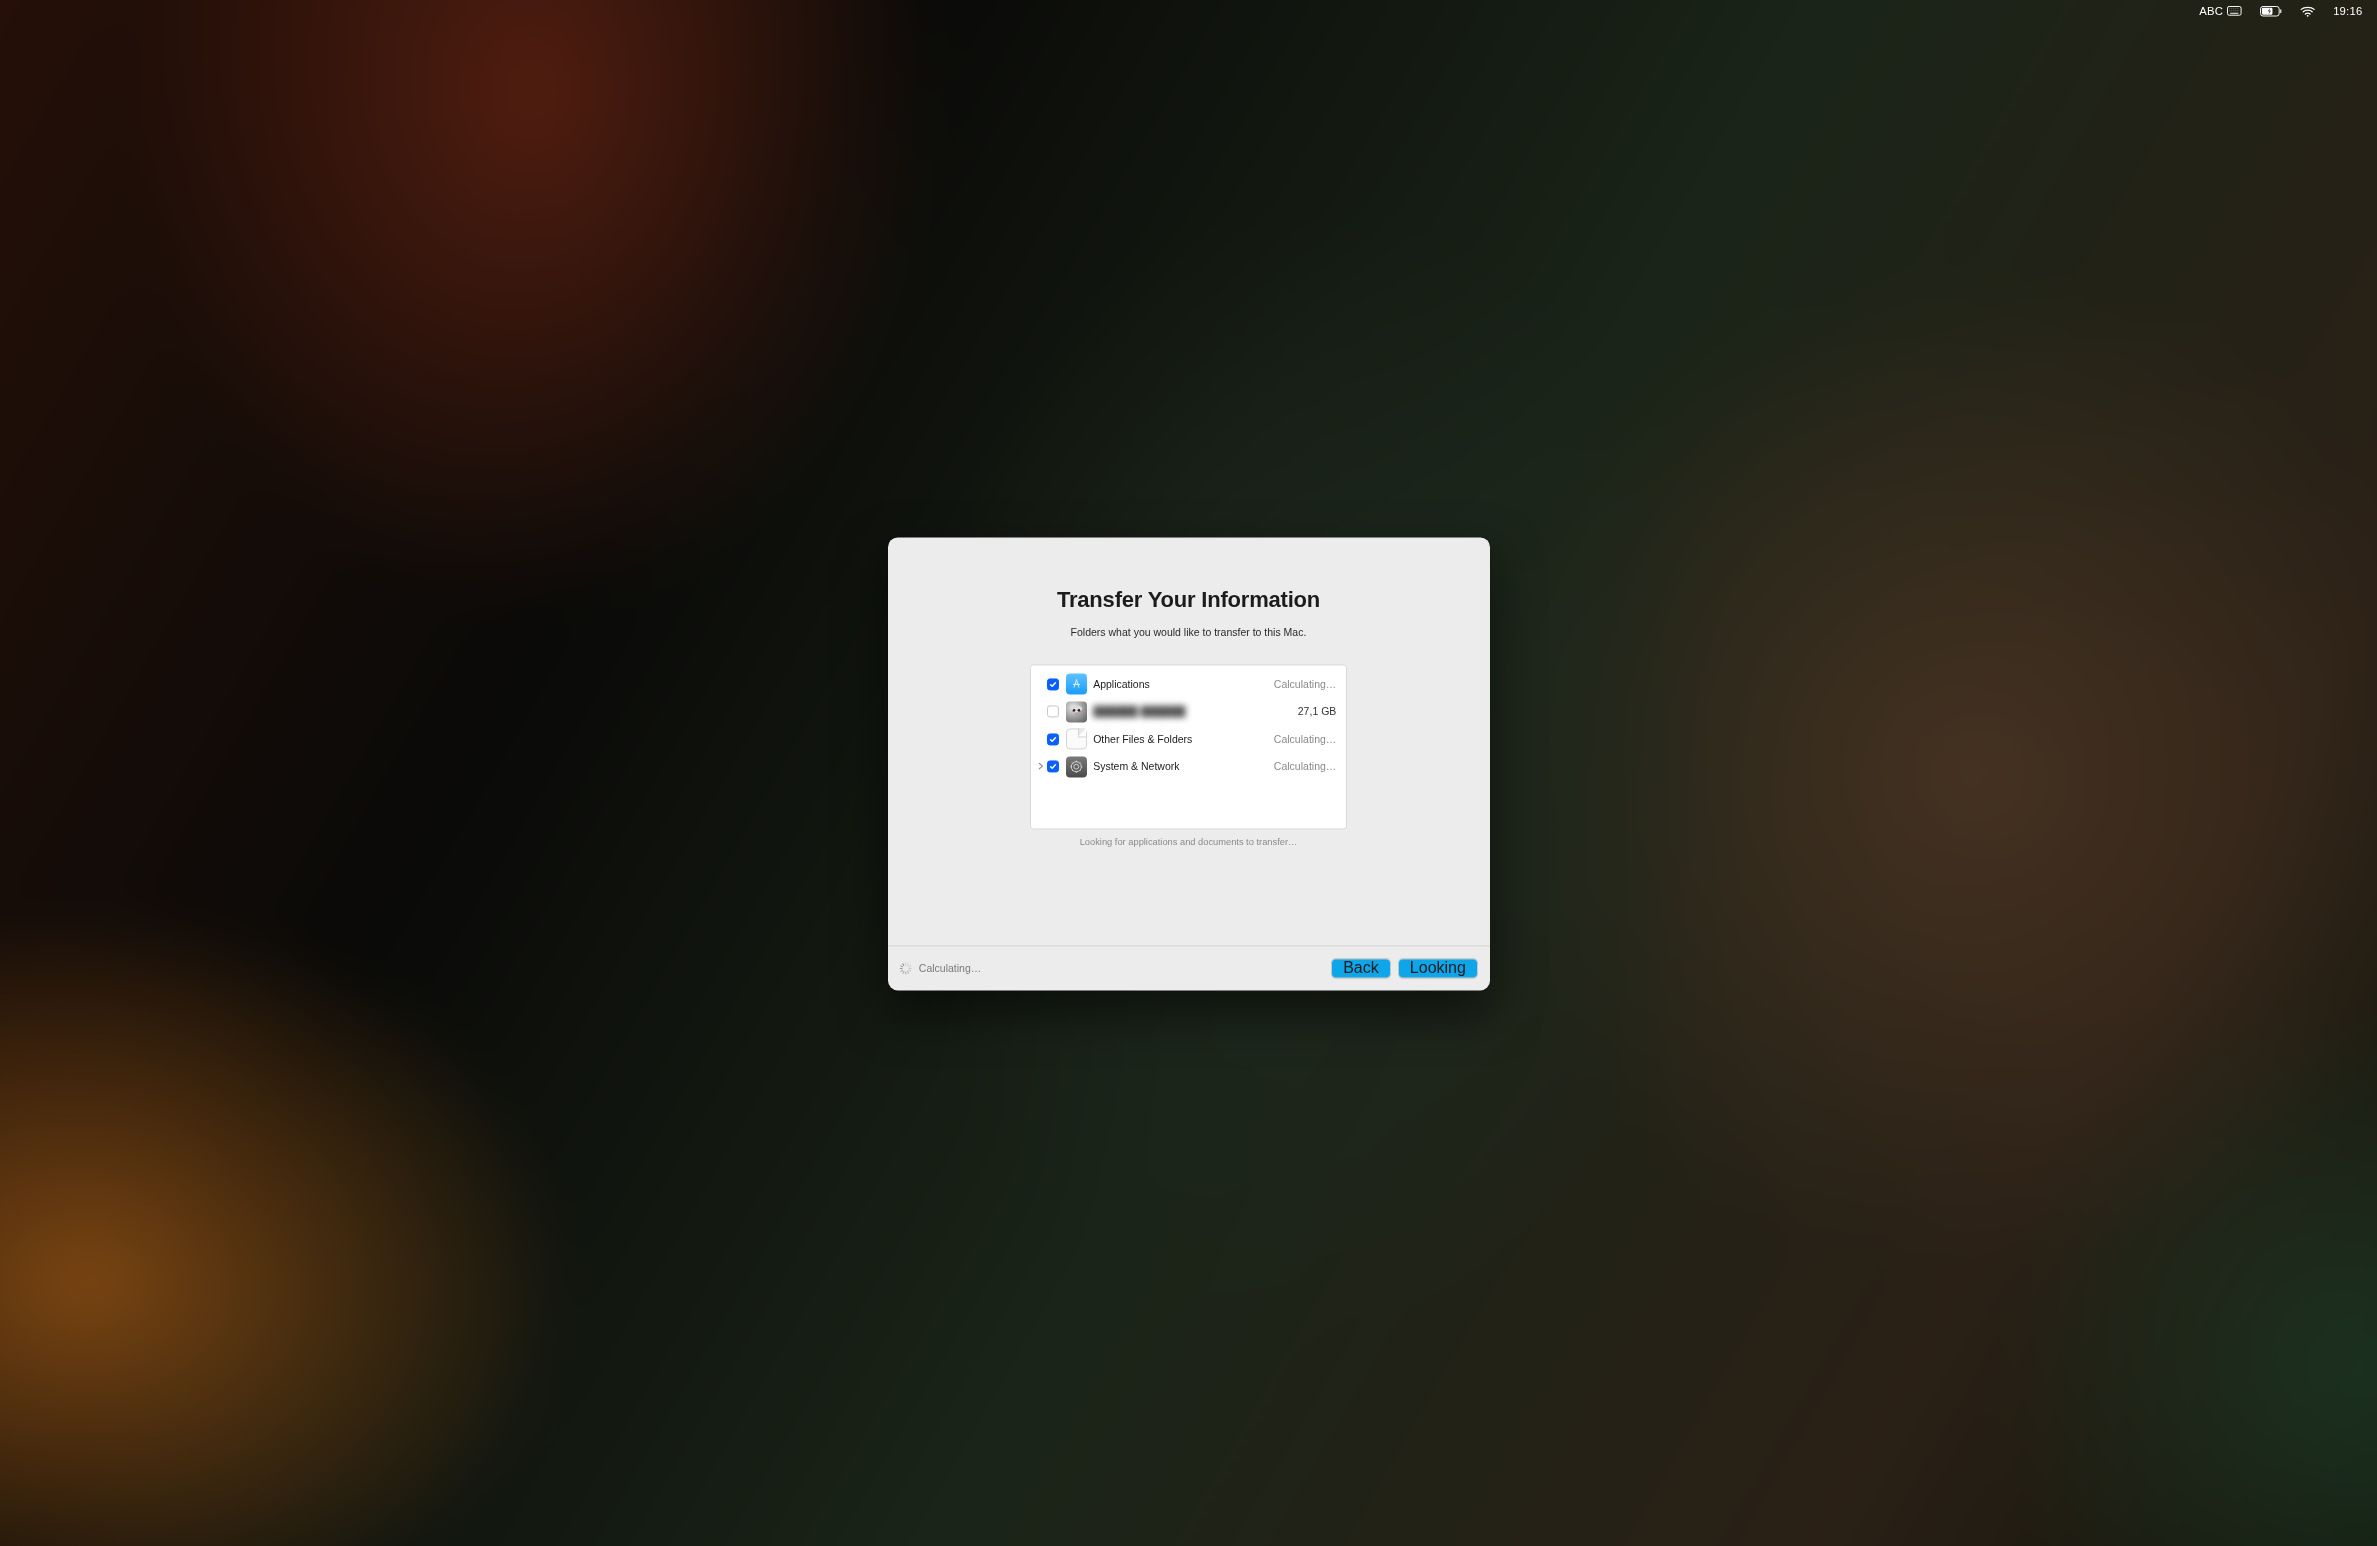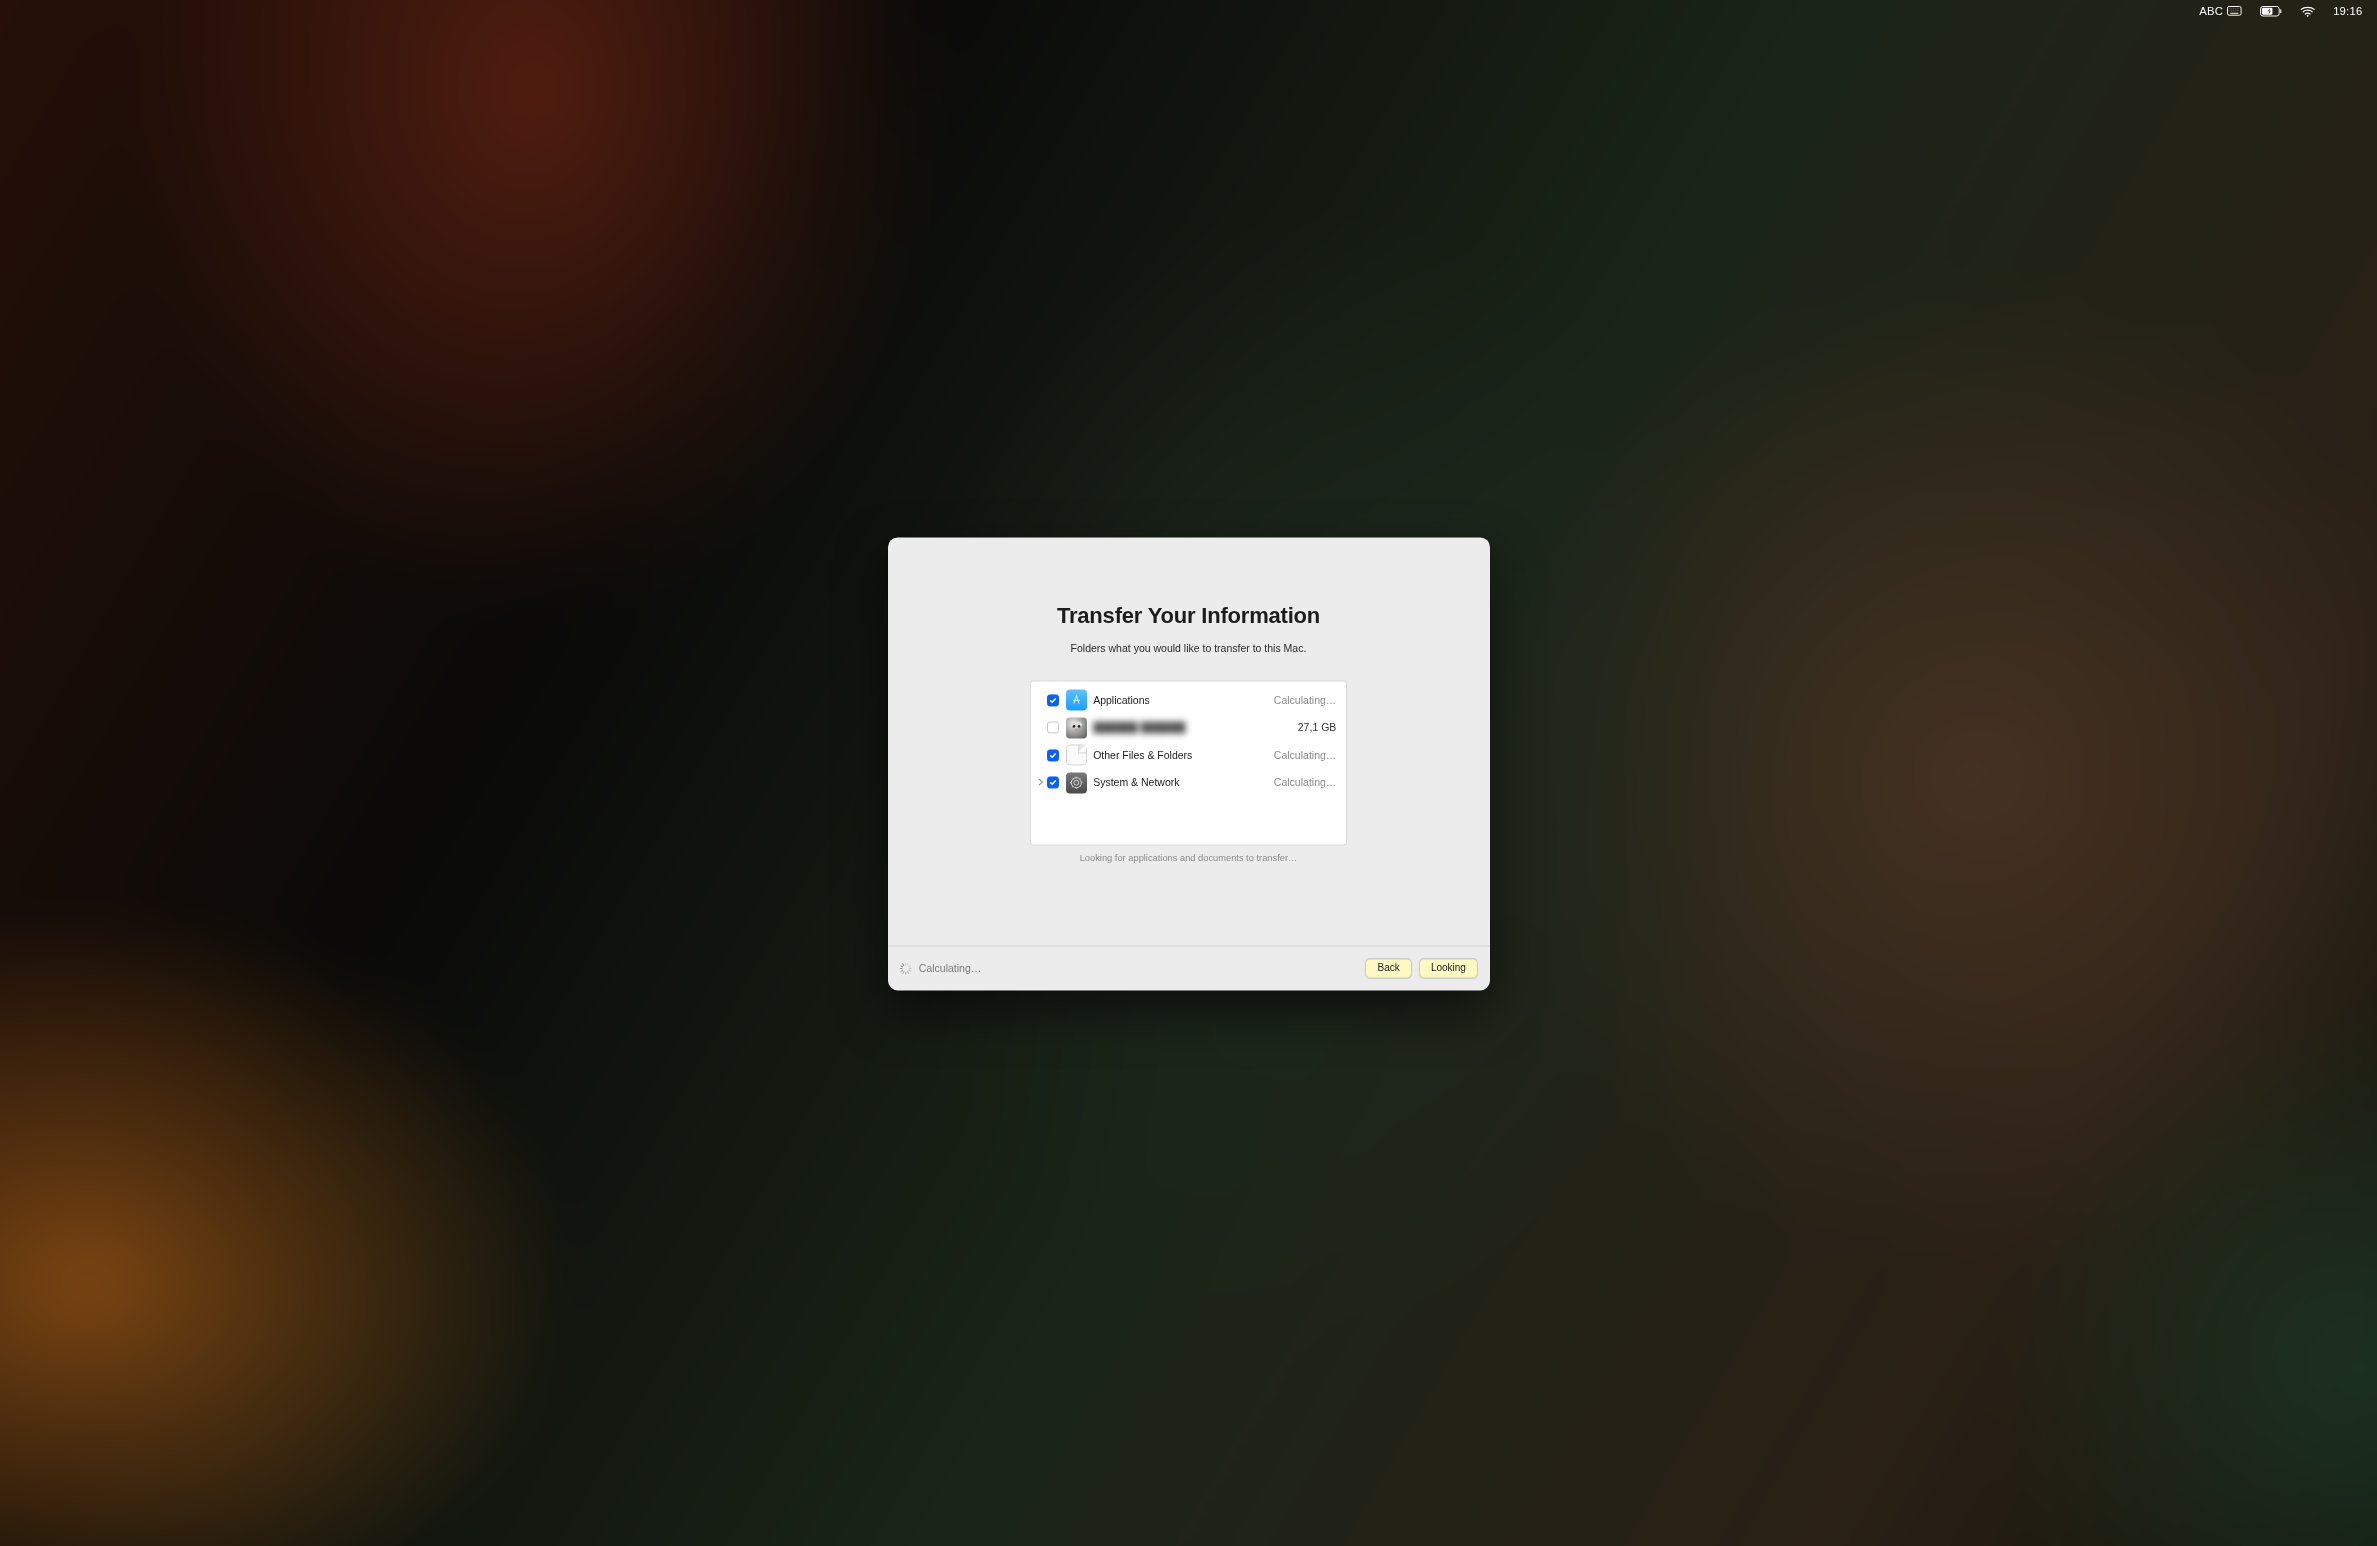--- a/index.html
+++ b/index.html
@@ -57,21 +57,20 @@
     display: flex;
     flex-direction: column;
     align-items: center;
     padding-top: 50px;
   }
   .title {
     font-size: 22px;
     font-weight: 700;
     color: #1c1c1c;
     letter-spacing: -0.2px;
-    margin-top: 16px;
   }
   .subtitle {
     margin-top: 13px;
     font-size: 10.5px;
     color: #2b2b2b;
   }
   .list-box {
     margin-top: 26px;
     width: 317px;
     height: 165px;
@@ -167,24 +166,24 @@
     width: 1.3px; height: 3.4px;
     background: #8a8a8a;
     border-radius: 0.8px;
     transform-origin: 50% 6px;
   }
   .footer .spacer { flex: 1; }
   .btn {
     height: 19.4px;
     padding: 0 11.3px;
     border-radius: 4.9px;
-    background: #fef9c3;
+    background: #0ea5e9;
     border: 0.4px solid #c9c9c9;
     box-shadow: 0 0.4px 0.8px rgba(0,0,0,0.12);
-    font-size: 10px;
+    font-size: 16px;
     color: #1c1c1c;
     cursor: pointer;
     display: flex;
     align-items: center;
     text-align: center;
   }
 
   
   .icon-apps {
     background: linear-gradient(#5ec2ff,#1a9dff);

